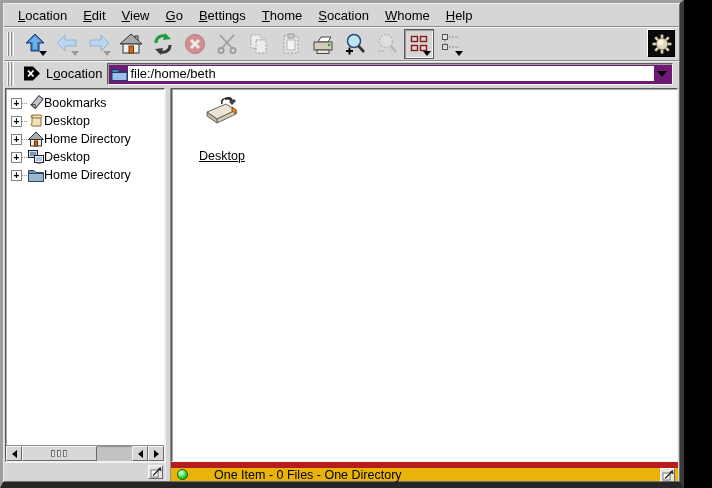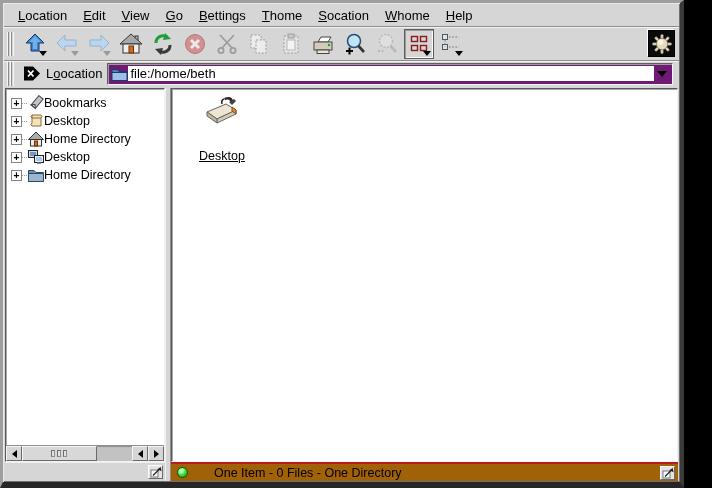--- a/index.html
+++ b/index.html
@@ -72,22 +72,22 @@
 
   .ministatus{ height:19px; background:#d6d6d6; display:flex; align-items:center; justify-content:flex-end;
                padding:0 2px; border-top:1px solid #f0f0f0; }
   .splitter{ width:6px; background:#d6d6d6; border-left:1px solid #f0f0f0; border-right:1px solid #8f8f8f; }
   .rightcol{ flex:1; display:flex; flex-direction:column; min-width:0; min-height:0; }
   .iconview{ flex:1; position:relative; }
 
   .file-item{ position:absolute; left:14px; top:5px; width:72px; display:flex; flex-direction:column; align-items:center; }
   .file-label{ font-size:12.5px; text-decoration:underline; margin-top:19px;text-align:center; }
 
-  .statusbar{ height:19px; background:#a16207; display:flex; align-items:center; padding:0 3px 0 6px;
-              border-top:2px solid #b91c1c; }
+  .statusbar{ height:19px; background:#eab308; display:flex; align-items:center; padding:0 3px 0 6px;
+              border-top:6px solid #b91c1c; }
   .led{ width:11px; height:11px; border-radius:50%; border:1px solid #0a5a0a; flex:none;
         background:radial-gradient(circle at 35% 30%, #b6ffb6 0 18%, #35d435 55%, #0f9a0f 100%); }
   .status-text{ margin-left:26px; font-size:12.5px; white-space:nowrap; }
   .grip-btn{ width:15px; height:14px; display:flex; align-items:center; justify-content:center;
              background:#e4e4e4; border:1px solid; border-color:#fafafa #6a6a6a #6a6a6a #fafafa; }
 </style>
 </head>
 <body>
 
 <div class="window">

